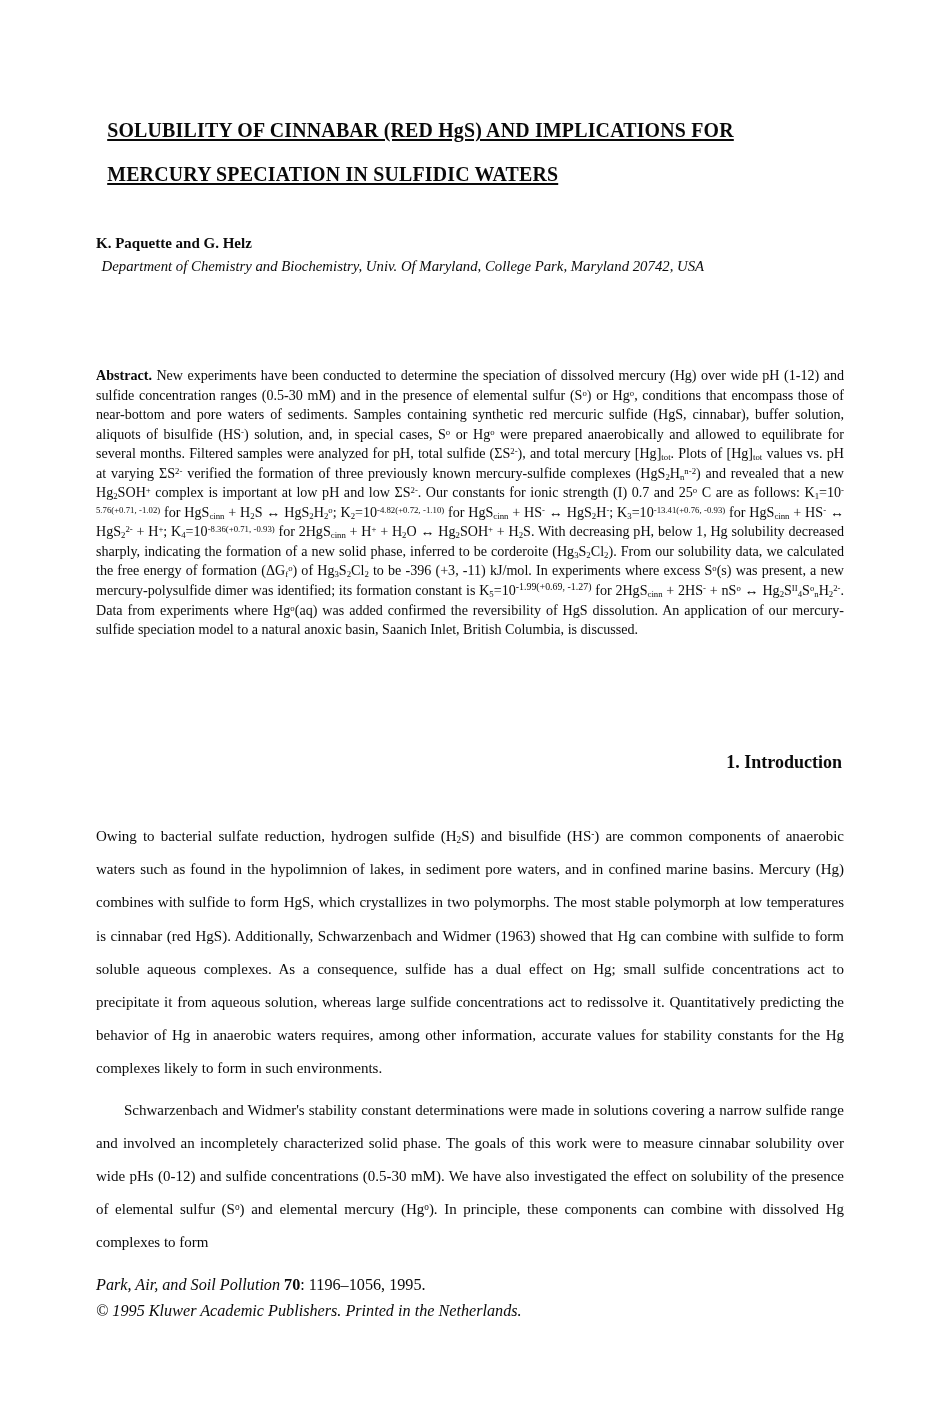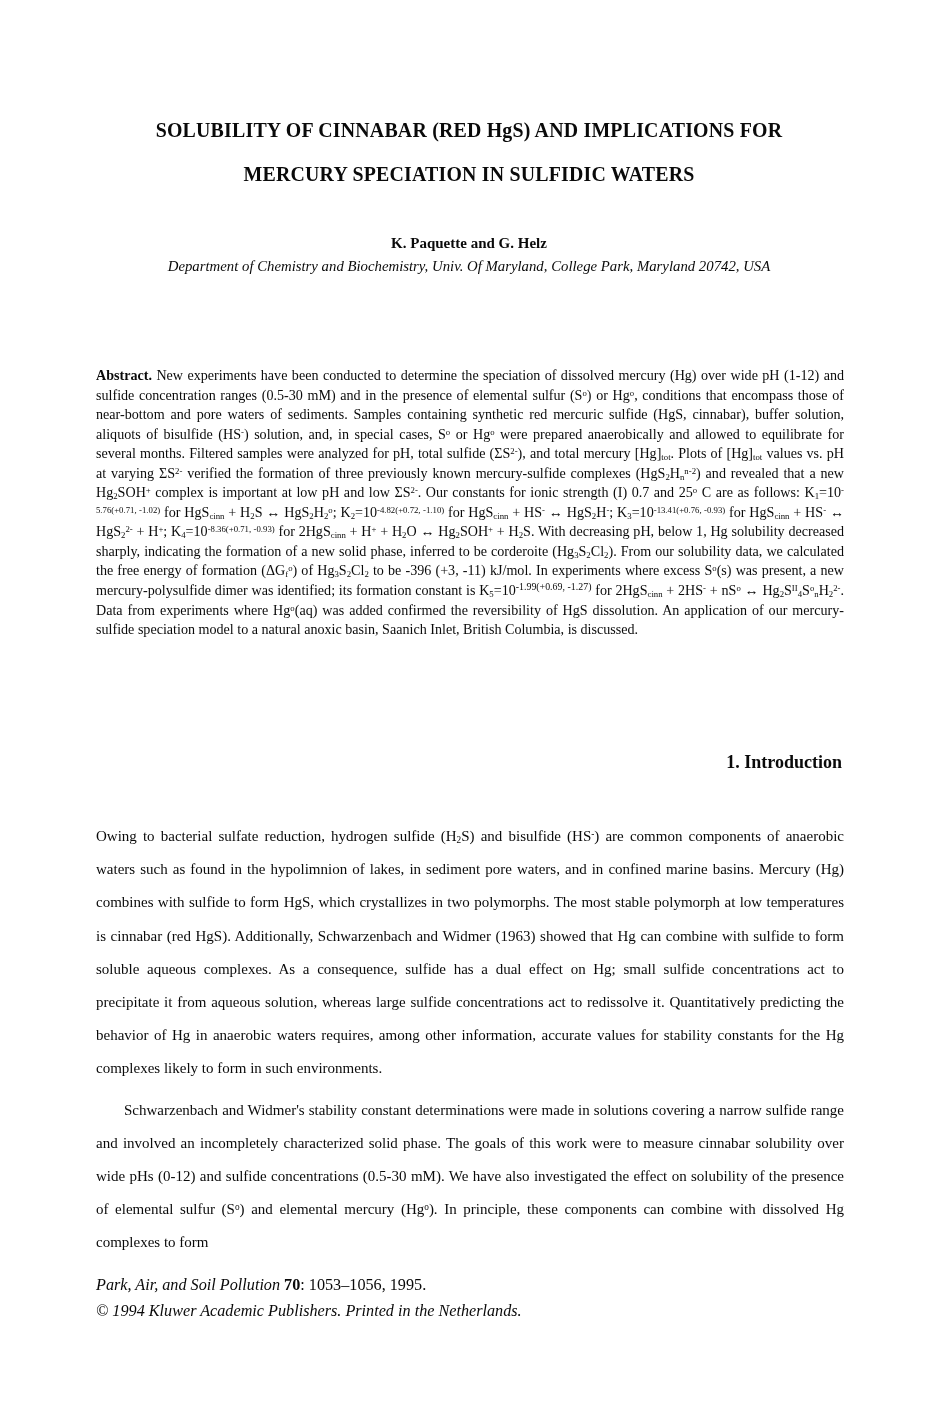--- a/index.html
+++ b/index.html
@@ -19,39 +19,39 @@
     color: #0a0a0a;
     box-sizing: border-box;
   }
 
   
   .title-block {
     position: absolute;
     left: 96px;
     top: 108px;
     width: 746px;
-    text-align: center;
+    text-align: left;
+    text-decoration: underline;
   }
   .title-line {
     font-weight: bold;
     font-size: 20.5px;
     letter-spacing: 0.2px;
     line-height: 44px;
     transform: scaleX(0.97);
     transform-origin: center;
     white-space: nowrap;
   }
 
   
   .authors-block {
     position: absolute;
     left: 96px;
     top: 232px;
     width: 746px;
-    text-align: center;
   }
   .author-names {
     font-size: 15px;
     font-weight: bold;
     line-height: 22px;
   }
   .affiliation {
     font-size: 15px;
     font-style: italic;
     line-height: 23px;
@@ -172,17 +172,17 @@
   <div class="section-heading">1.  Introduction</div>
 
   <div class="body-text">
     <div>
         <p><span>Owing to bacterial sulfate reduction, hydrogen sulfide (H</span><sub>2</sub><span>S) and bisulfide (HS</span><sup>-</sup><span>) are common components of anaerobic waters such as found in the hypolimnion of lakes, in sediment pore waters, and in confined marine basins.  Mercury (Hg) combines with sulfide to form HgS, which crystallizes in two polymorphs.  The most stable polymorph at low temperatures is cinnabar (red HgS).  Additionally, Schwarzenbach and Widmer (1963) showed that Hg can combine with sulfide to form soluble aqueous complexes.  As a consequence, sulfide has a dual effect on Hg; small sulfide concentrations act to precipitate it from aqueous solution, whereas large sulfide concentrations act to redissolve it.  Quantitatively predicting the behavior of Hg in anaerobic waters requires, among other information, accurate values for stability constants for the Hg complexes likely to form in such environments.</span></p>
         <p class="indent"><span>Schwarzenbach and Widmer's stability constant determinations were made in solutions covering a narrow sulfide range and involved an incompletely characterized solid phase.  The goals of this work were to measure cinnabar solubility over wide pHs (0-12) and sulfide concentrations (0.5-30 mM).  We have also investigated the effect on solubility of the presence of elemental sulfur (S</span><sup>o</sup><span>) and elemental mercury (Hg</span><sup>o</sup><span>).  In principle, these components can combine with dissolved Hg complexes to form</span></p>
       </div>
   </div>
 
   <div class="footer">
-    <div class="fline"><i>Park, Air, and Soil Pollution</i> <b>70</b><span>: 1053–1056,  1995.</span></div>
-    <div class="fline"><i>© 1994 Kluwer Academic Publishers.  Printed in the Netherlands.</i></div>
+    <div class="fline"><i>Park, Air, and Soil Pollution</i> <b>70</b><span>: 1196–1056,  1995.</span></div>
+    <div class="fline"><i>© 1995 Kluwer Academic Publishers.  Printed in the Netherlands.</i></div>
   </div>
 
 </div>
 
 </body></html>

